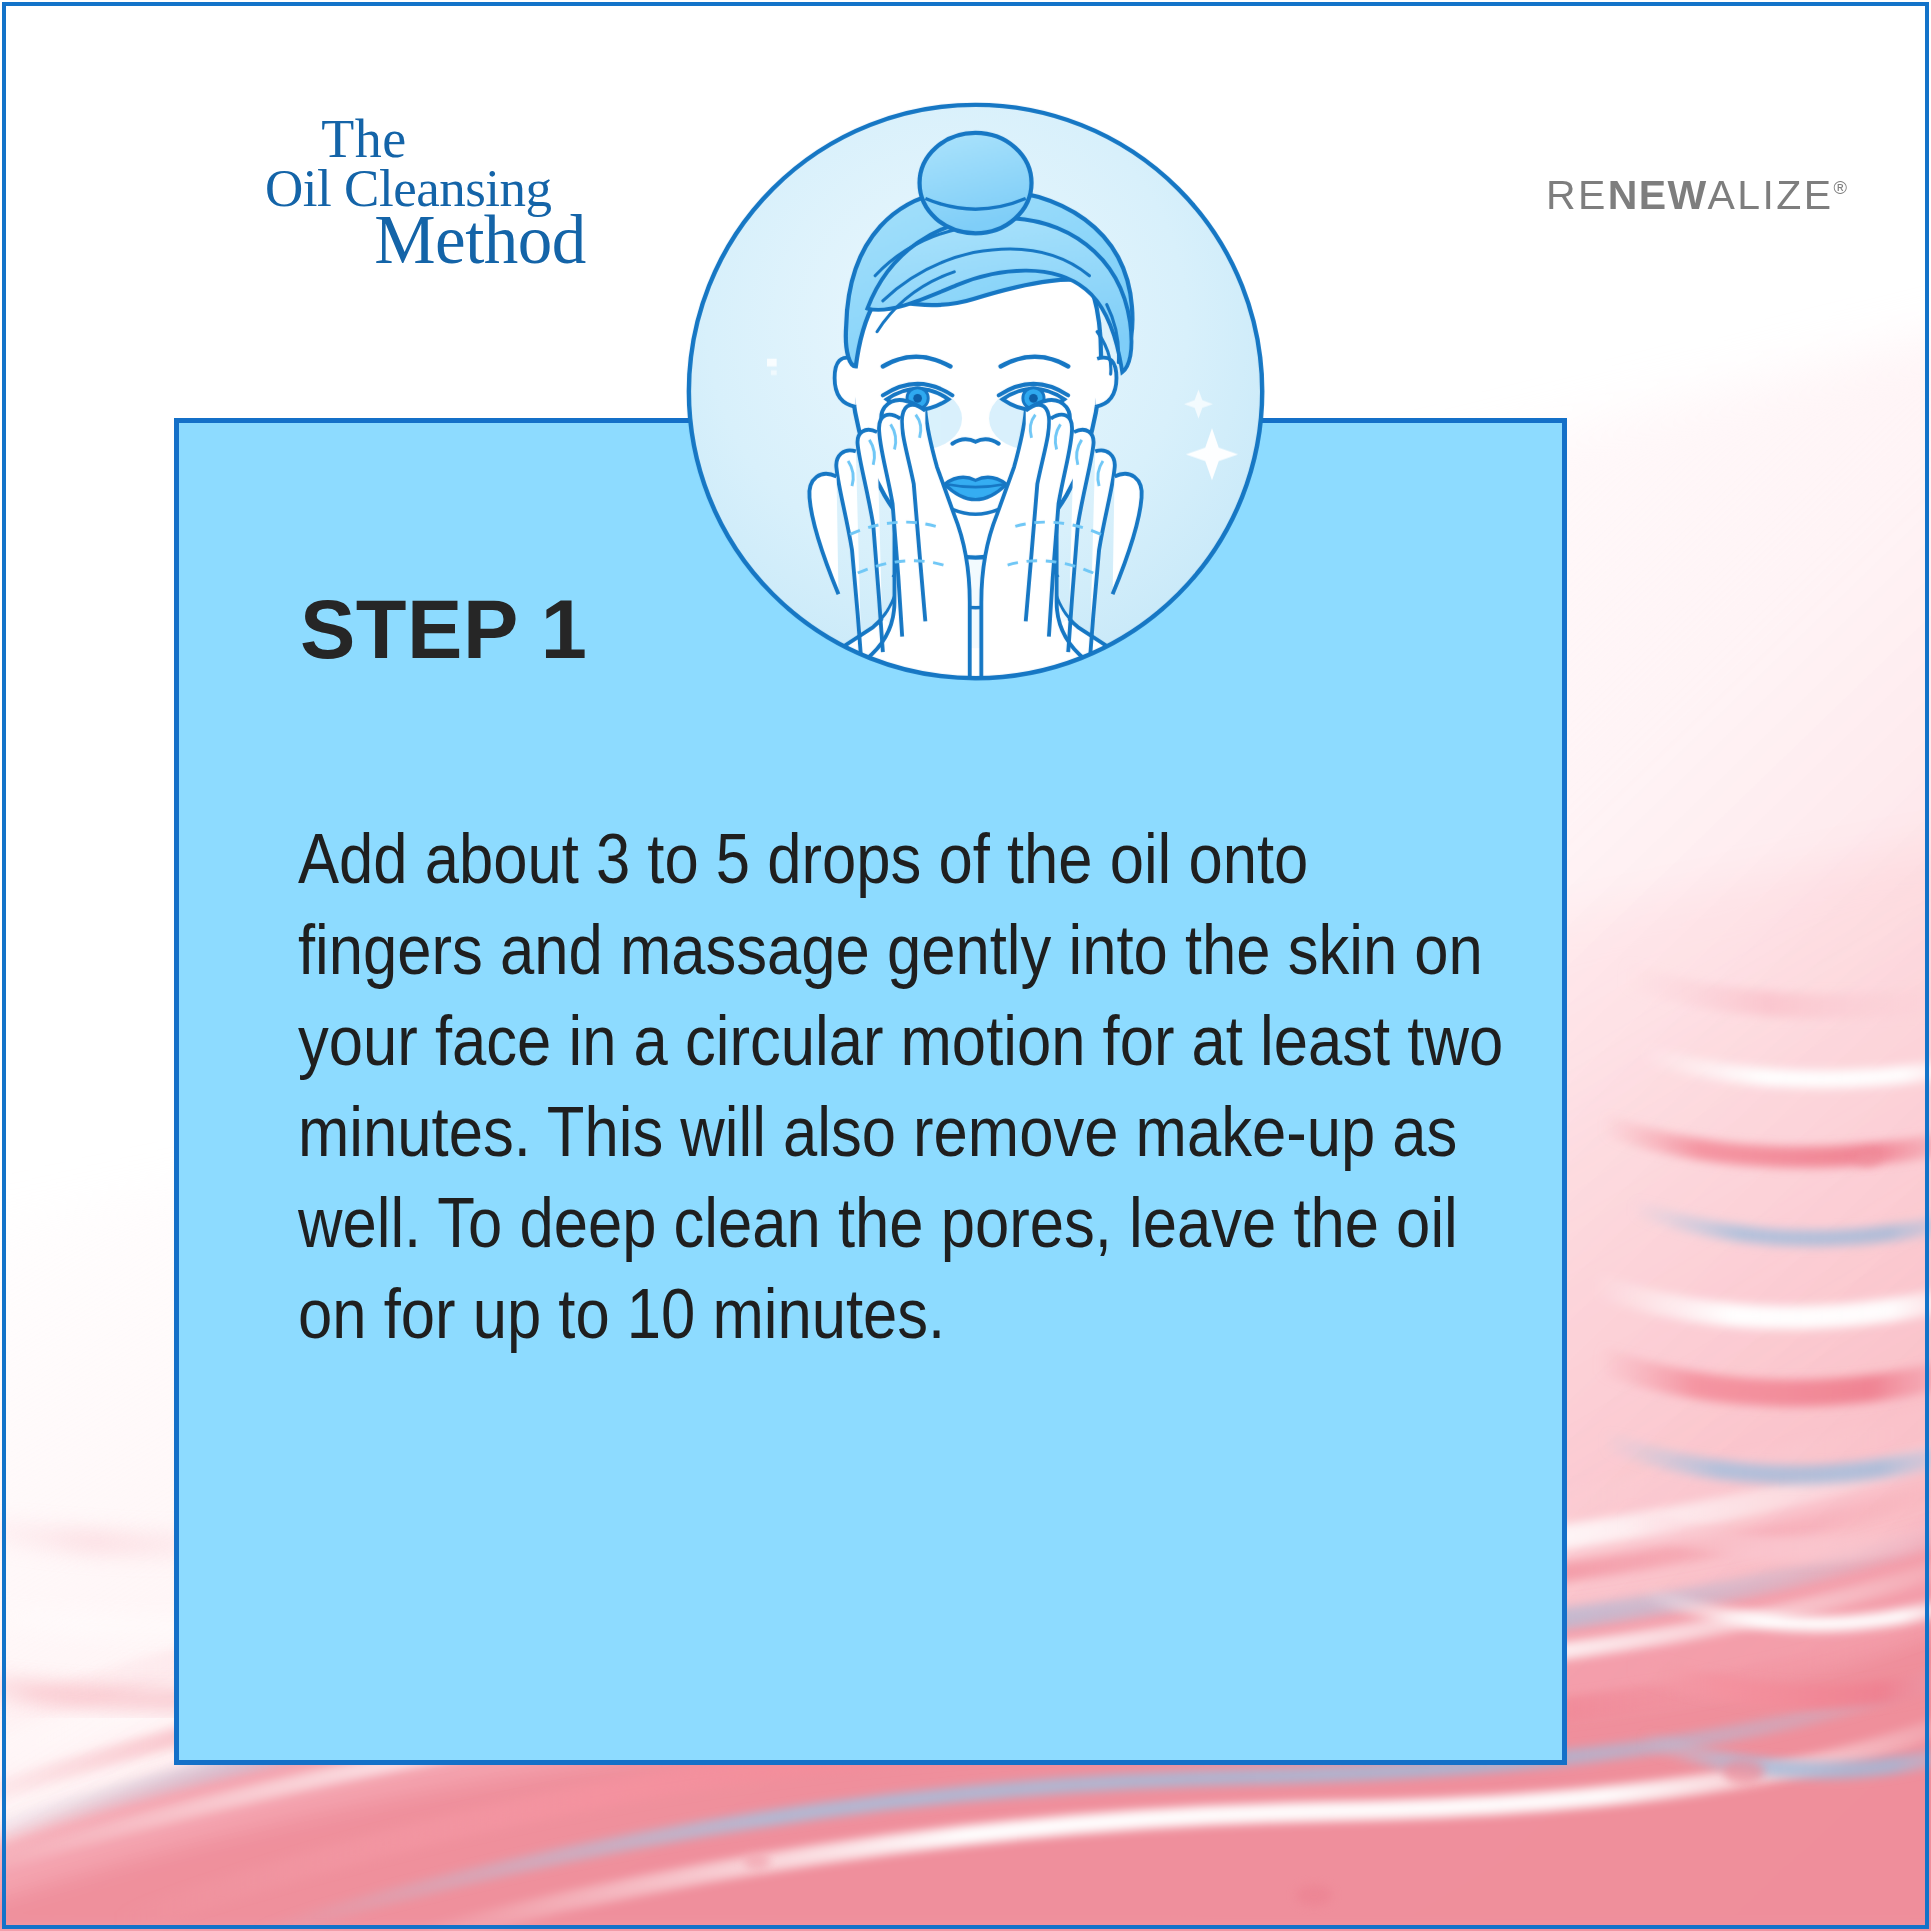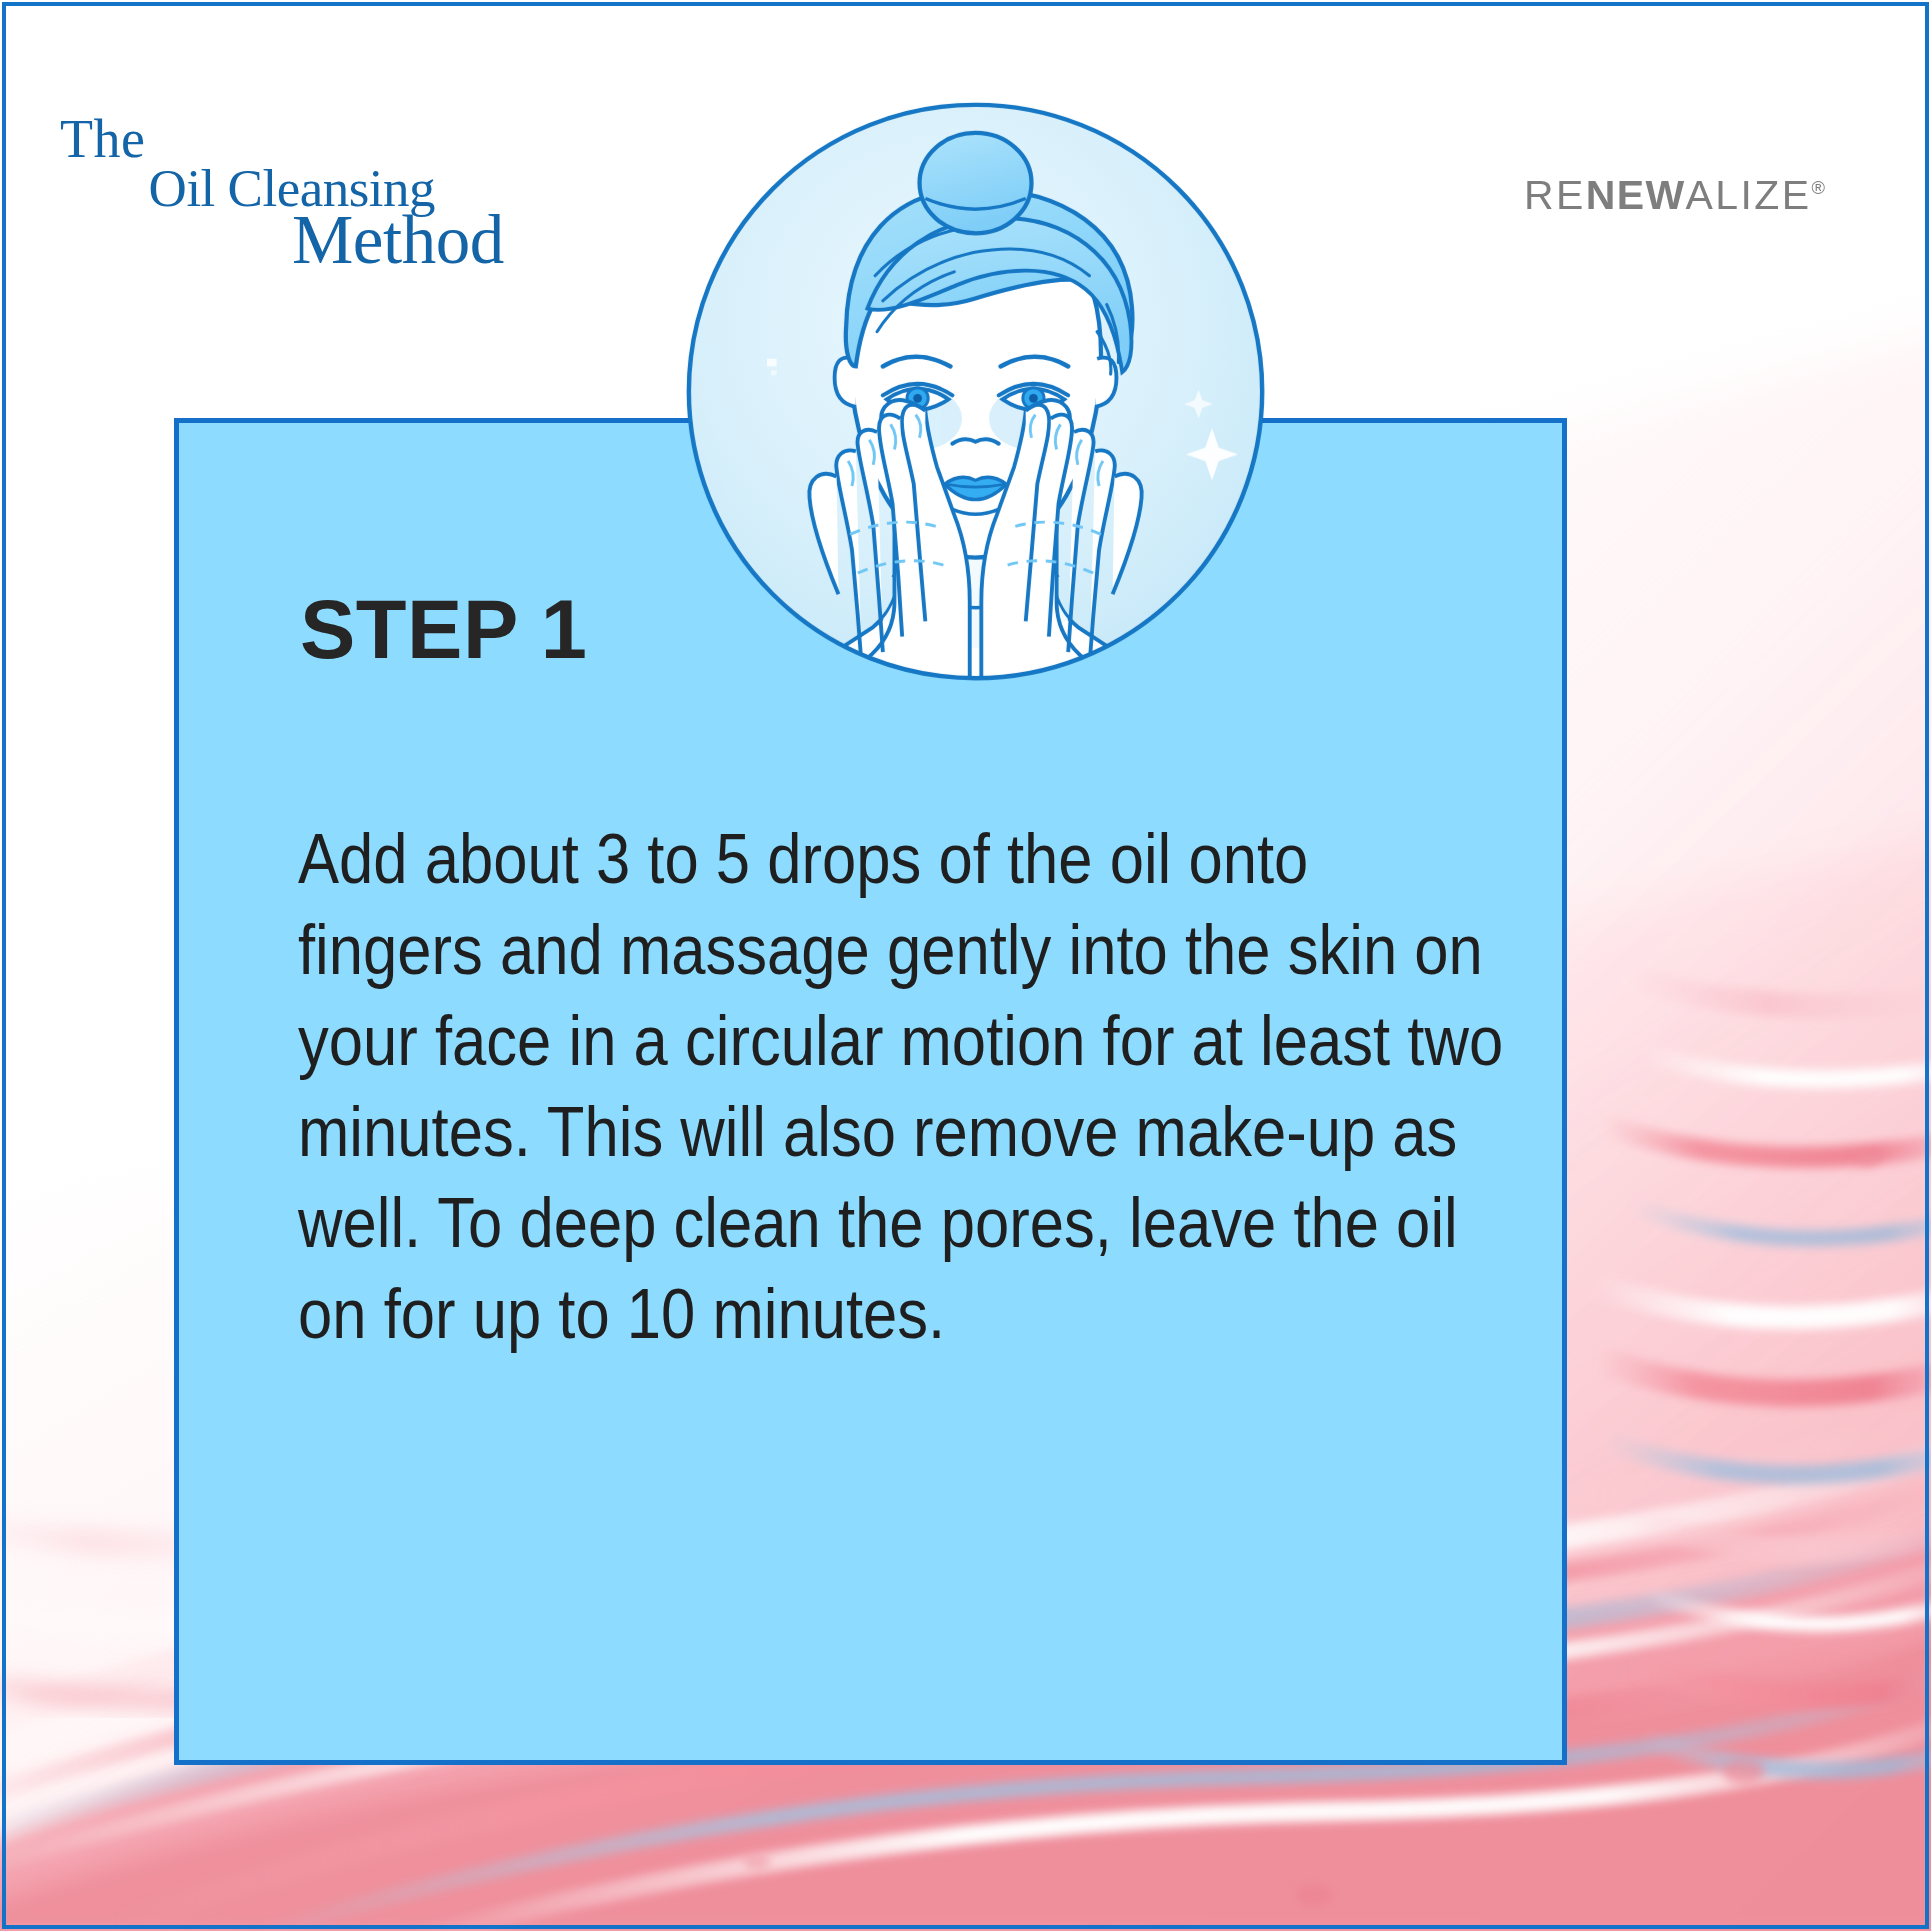--- a/index.html
+++ b/index.html
@@ -68,20 +68,21 @@
   }
 
   
   .brand-title {
     position: absolute;
     left: 166px;
     top: 114px;
     width: 502px;
     color: #1464A8;
     font-family: "Liberation Serif", serif;
+    text-align: center;
     line-height: 0.93;
     user-select: none;
   }
   .brand-title .l1 {
     display: block;
     font-size: 54px;
     letter-spacing: 0.5px;
     margin-left: -106px;
   }
   .brand-title .l2 {
@@ -94,21 +95,21 @@
     display: block;
     font-size: 69px;
     letter-spacing: -0.5px;
     margin-left: 126px;
     margin-top: -5.8px;
   }
 
   
   .corp-logo {
     position: absolute;
-    right: 106px;
+    right: 84px;
     top: 172px;
     color: #7E7E7E;
     font-size: 41px;
     letter-spacing: 2.4px;
     white-space: nowrap;
     font-weight: 300;
     user-select: none;
   }
   .corp-logo .bold { font-weight: 700; letter-spacing: 1.4px; }
   .corp-logo .reg {

